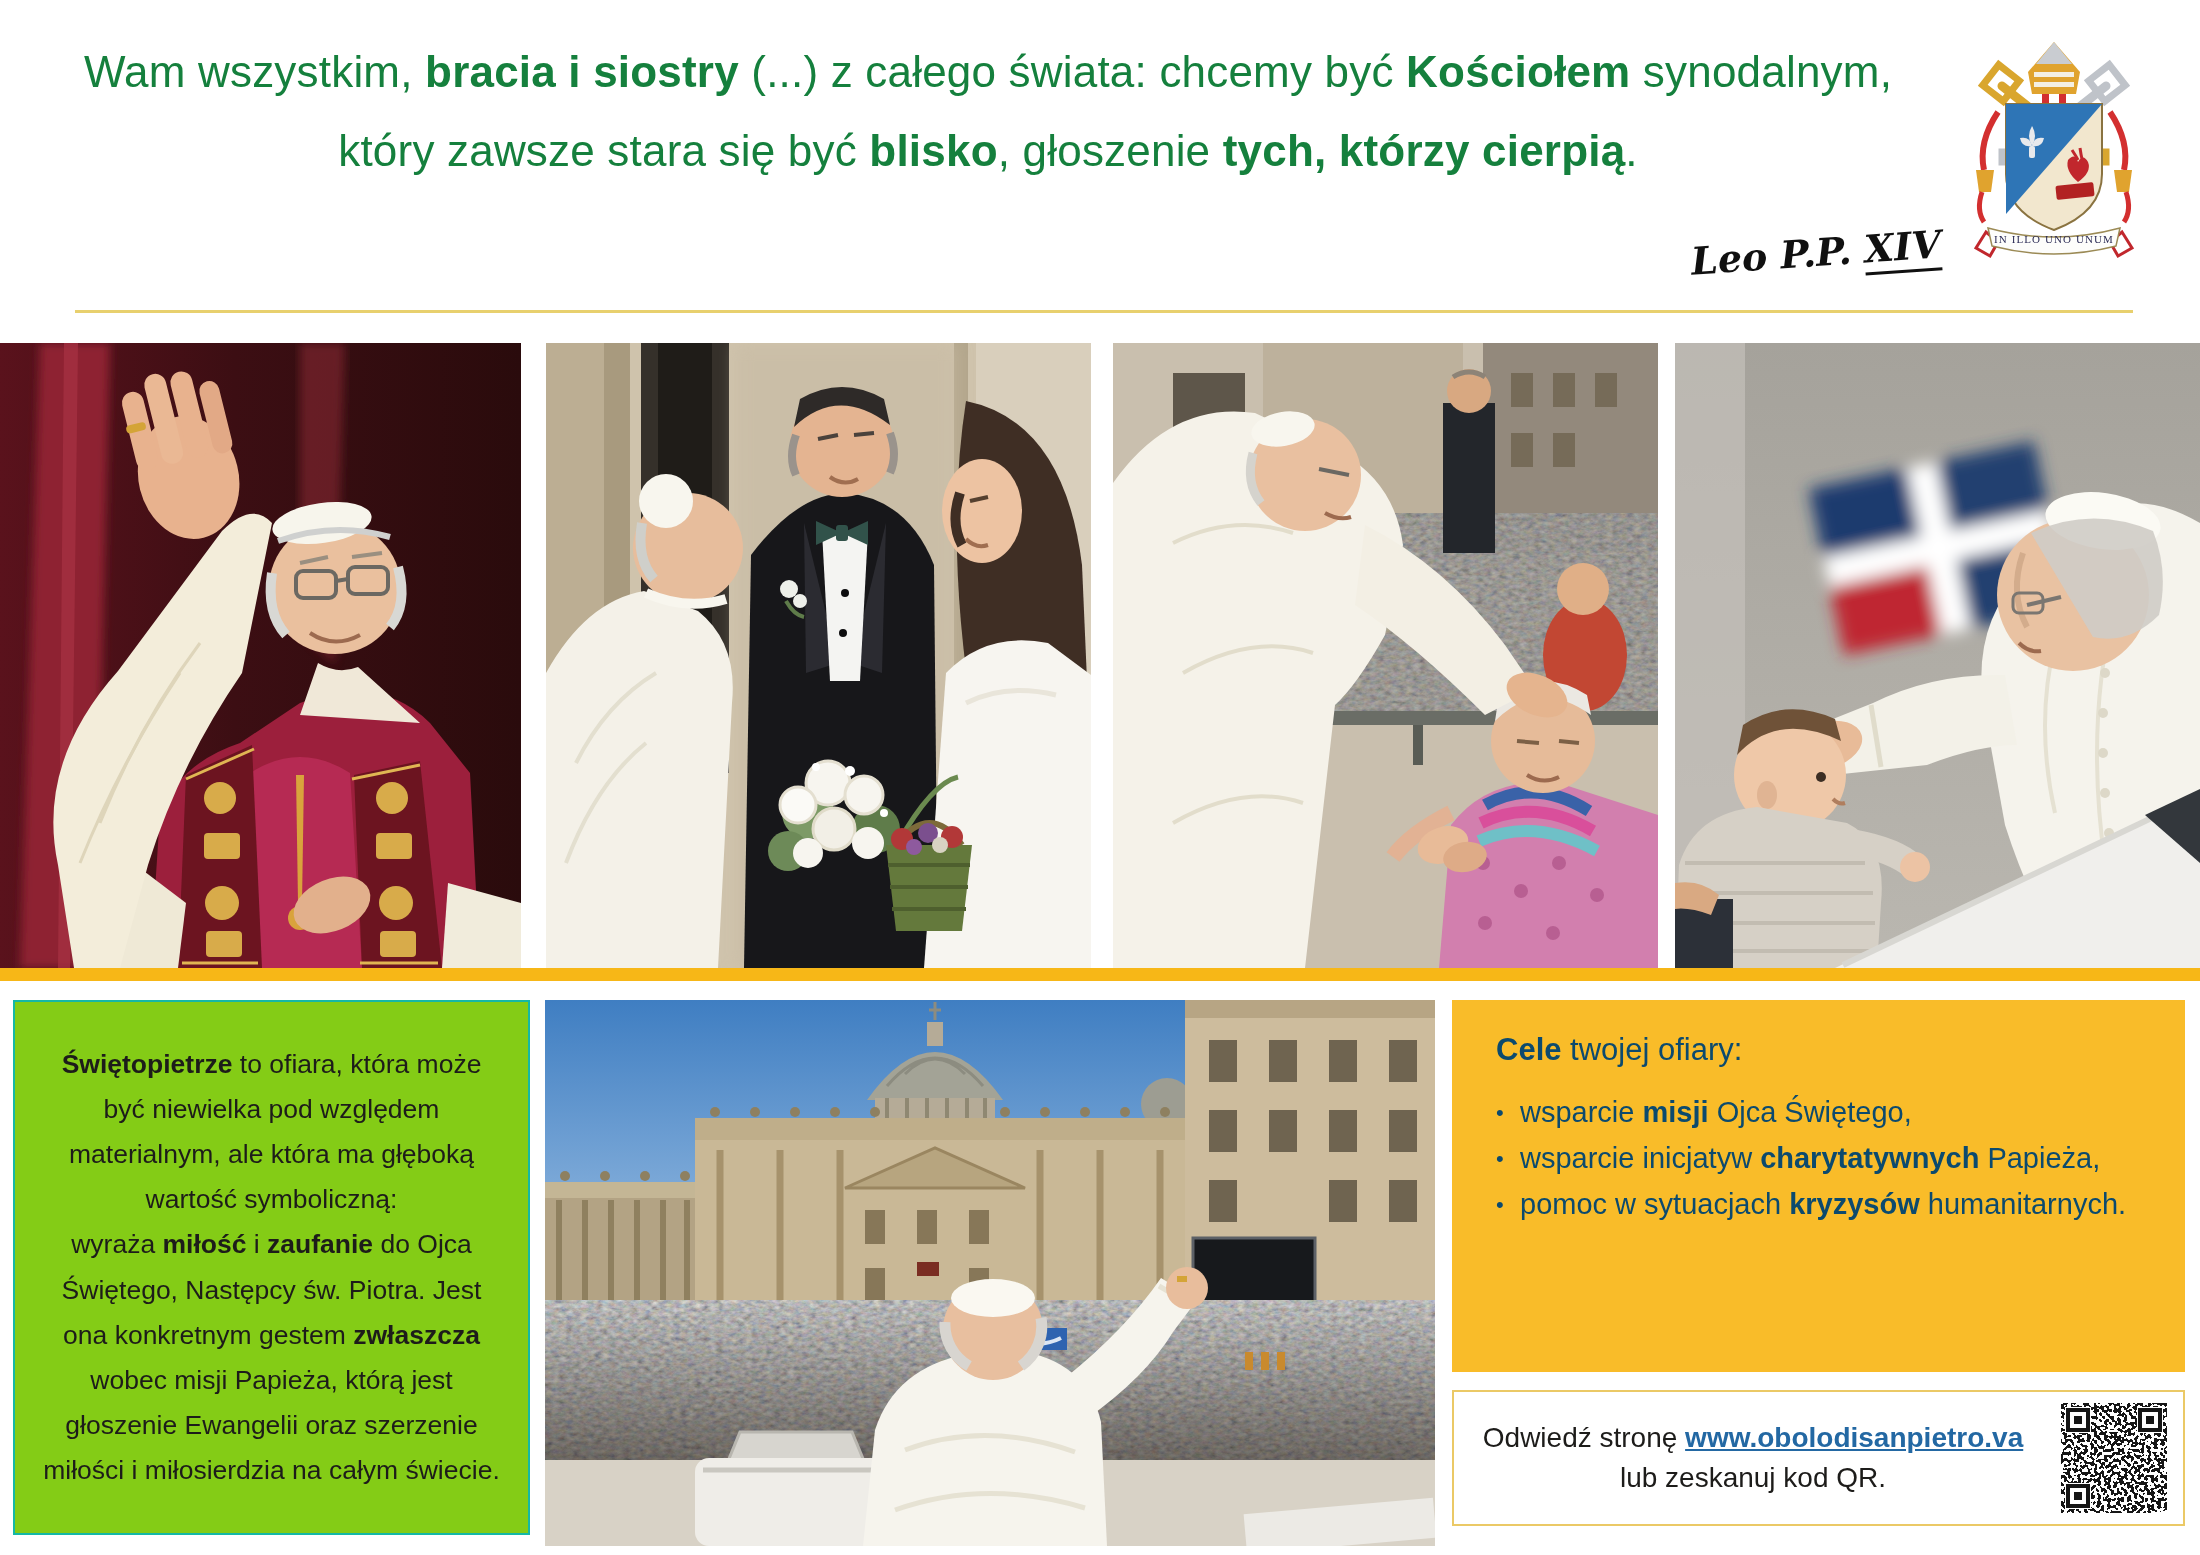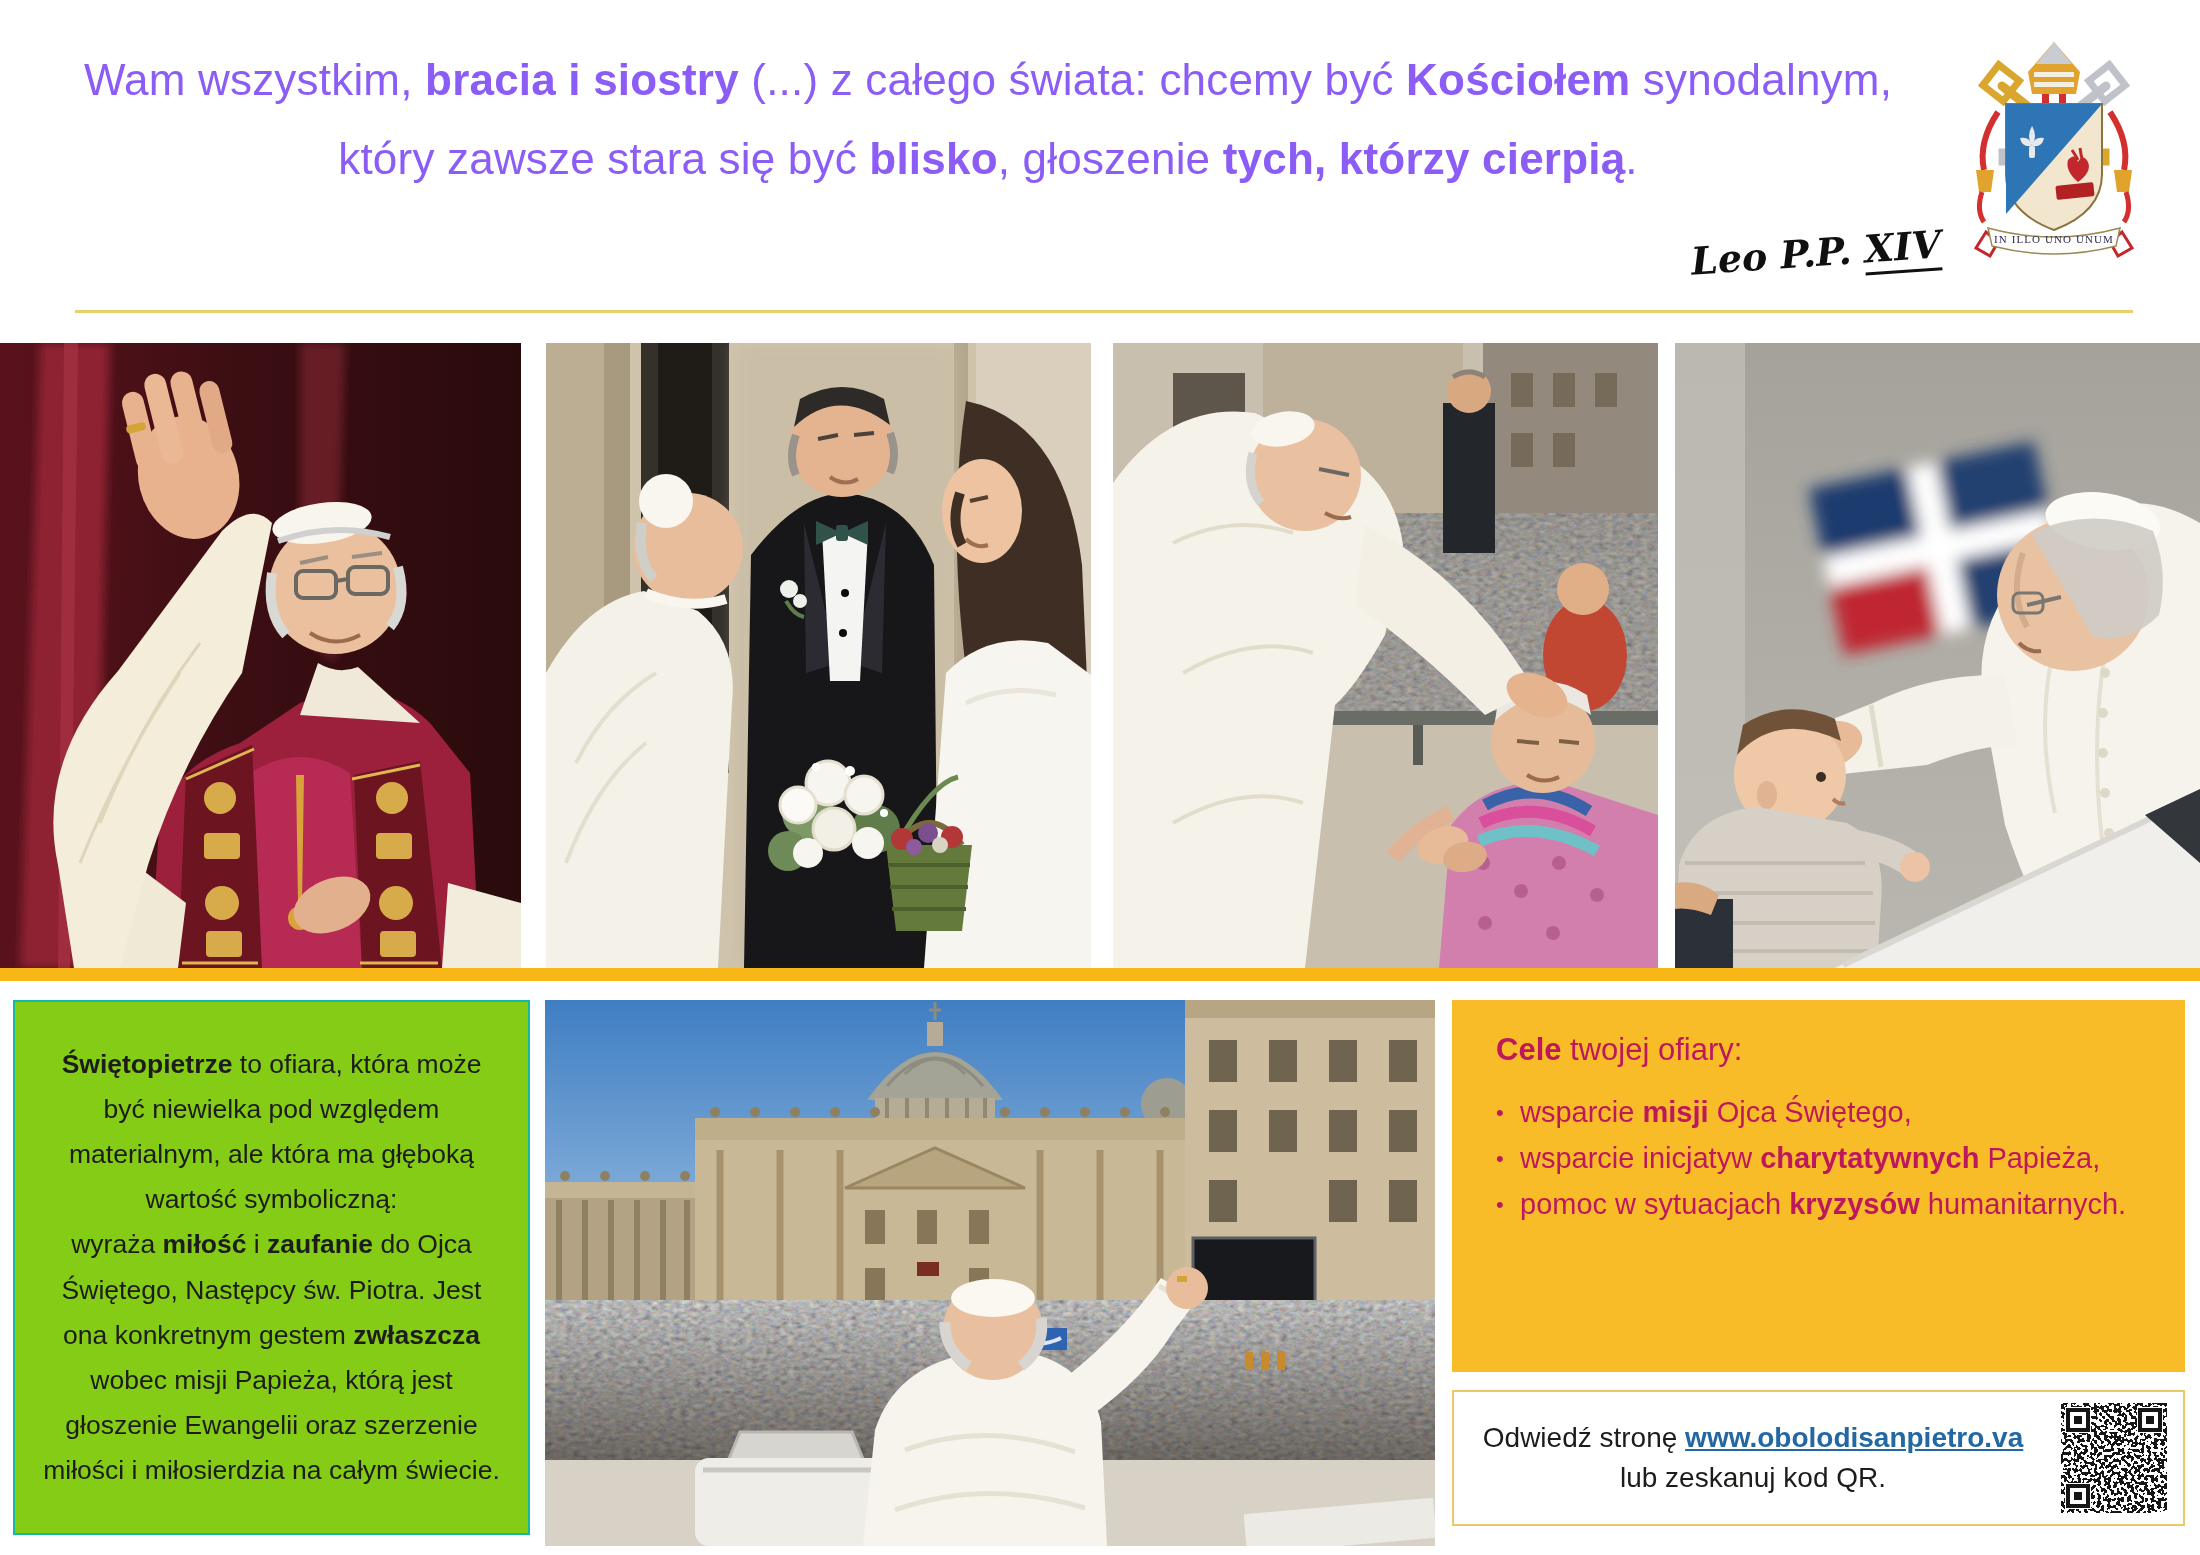--- a/index.html
+++ b/index.html
@@ -4,22 +4,22 @@
 <style>
   html,body{margin:0;padding:0;}
   body{
     width:2200px;height:1555px;position:relative;background:#ffffff;
     font-family:"Liberation Sans",sans-serif;color:#242122;overflow:hidden;
   }
   .abs{position:absolute;}
   .b{font-weight:700;}
   
   .quote{
-    left:10px;top:40px;width:1956px;text-align:center;
-    font-size:44px;line-height:79px;letter-spacing:.2px;color:#8b5cf6;
+    left:10px;top:32px;width:1956px;text-align:center;
+    font-size:44px;line-height:79px;letter-spacing:.2px;color:#15803d;
   }
   .signature{
     left:1686px;top:230px;width:260px;text-align:center;
     font-family:"DejaVu Serif",serif;font-style:italic;font-weight:700;
     font-size:38px;transform:rotate(-4deg);color:#101010;white-space:nowrap;
   }
   .sig-num{border-bottom:3px solid #101010;padding-bottom:1px;}
   .coa{left:1968px;top:42px;width:172px;height:220px;}
   .separator{left:75px;top:310px;width:2058px;height:3px;background:#E8D06E;}
   
@@ -35,21 +35,21 @@
     left:13px;top:1000px;width:513px;height:531px;background:#84cc16;
     border:2px solid #14b8a6;display:flex;align-items:center;justify-content:center;
   }
   .intro-text{
     padding:6px 24px;font-size:26.5px;line-height:1.7;text-align:center;
     white-space:pre-line;color:#1d1c1a;
   }
   #photo5{left:545px;top:1000px;width:890px;height:546px;}
   .goals-box{
     left:1452px;top:1000px;width:733px;height:372px;background:#F9BC29;
-    box-sizing:border-box;padding:32px 40px 0 44px;color:#be185d;
+    box-sizing:border-box;padding:32px 40px 0 44px;color:#0c4a6e;
   }
   .goals-heading{font-size:31px;margin-bottom:22px;}
   .goal-item{font-size:29px;line-height:1.58;display:flex;}
   .goal-dot{width:24px;font-size:22px;line-height:2.1;flex:none;}
   .goals-summary{text-align:center;font-size:28px;line-height:1.45;margin-top:22px;}
   .goals-source{text-align:center;font-style:italic;font-size:21px;margin-top:8px;}
   .link-box{
     left:1452px;top:1390px;width:733px;height:136px;background:#fff;
     border:2px solid #EBC966;box-sizing:border-box;
   }

